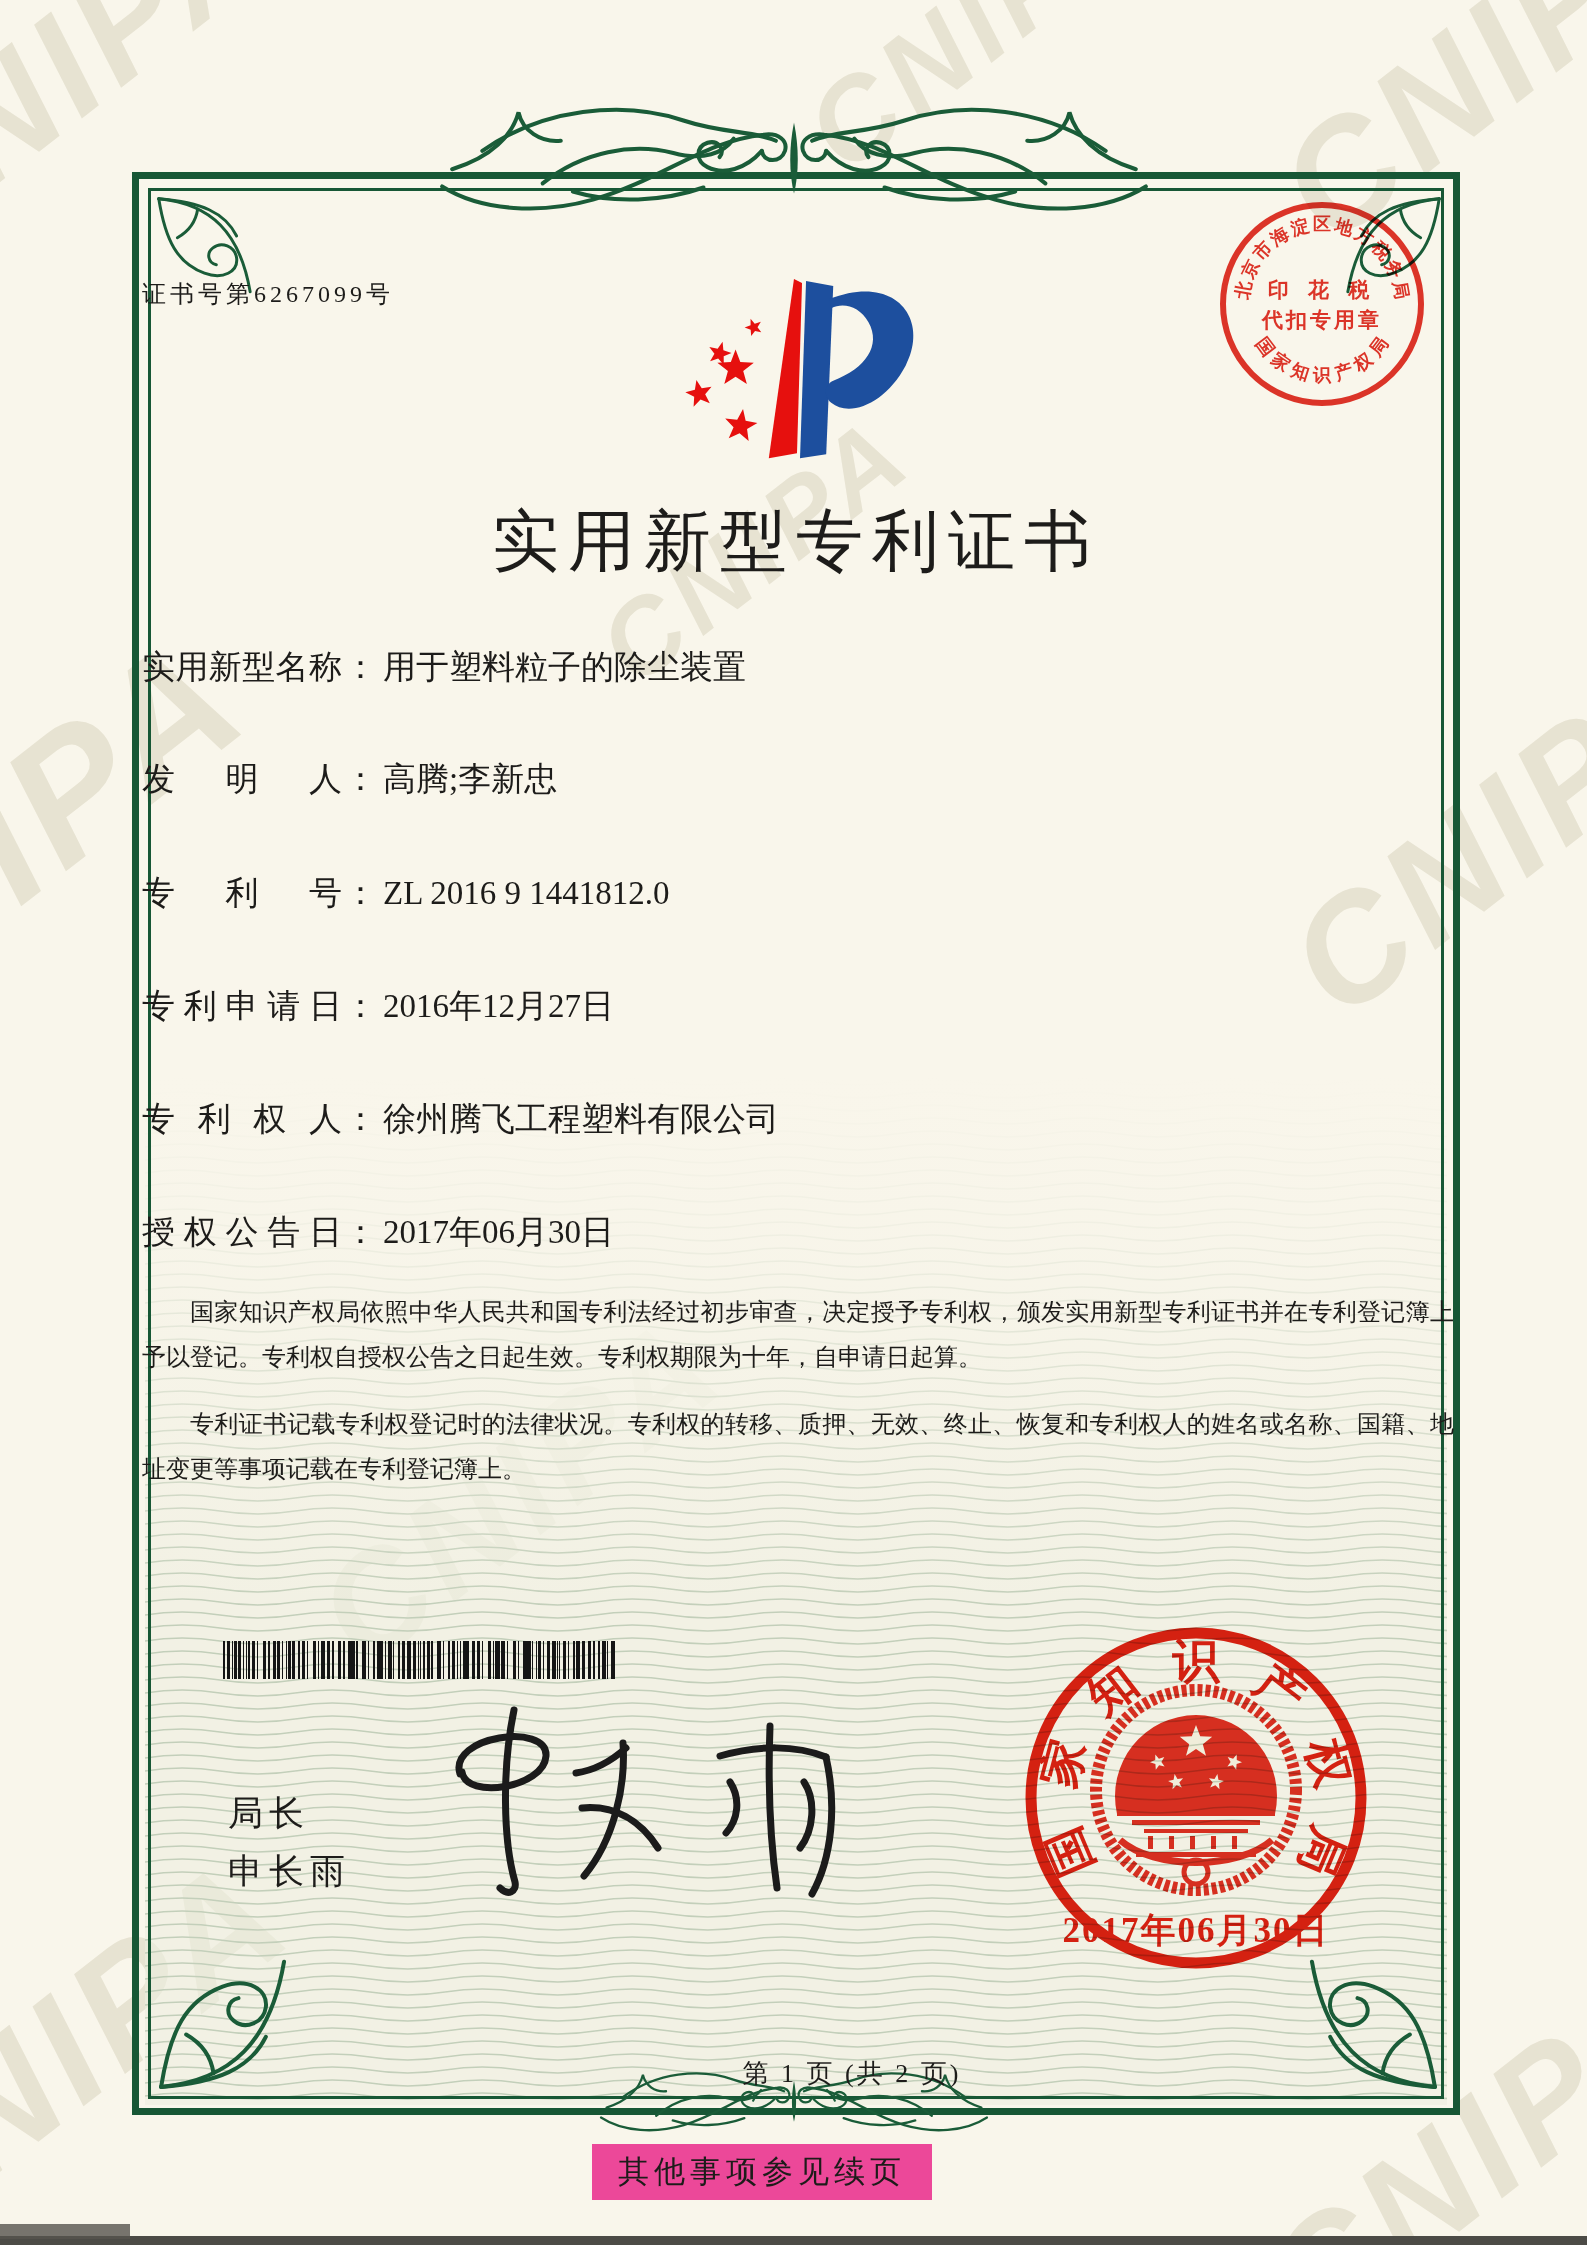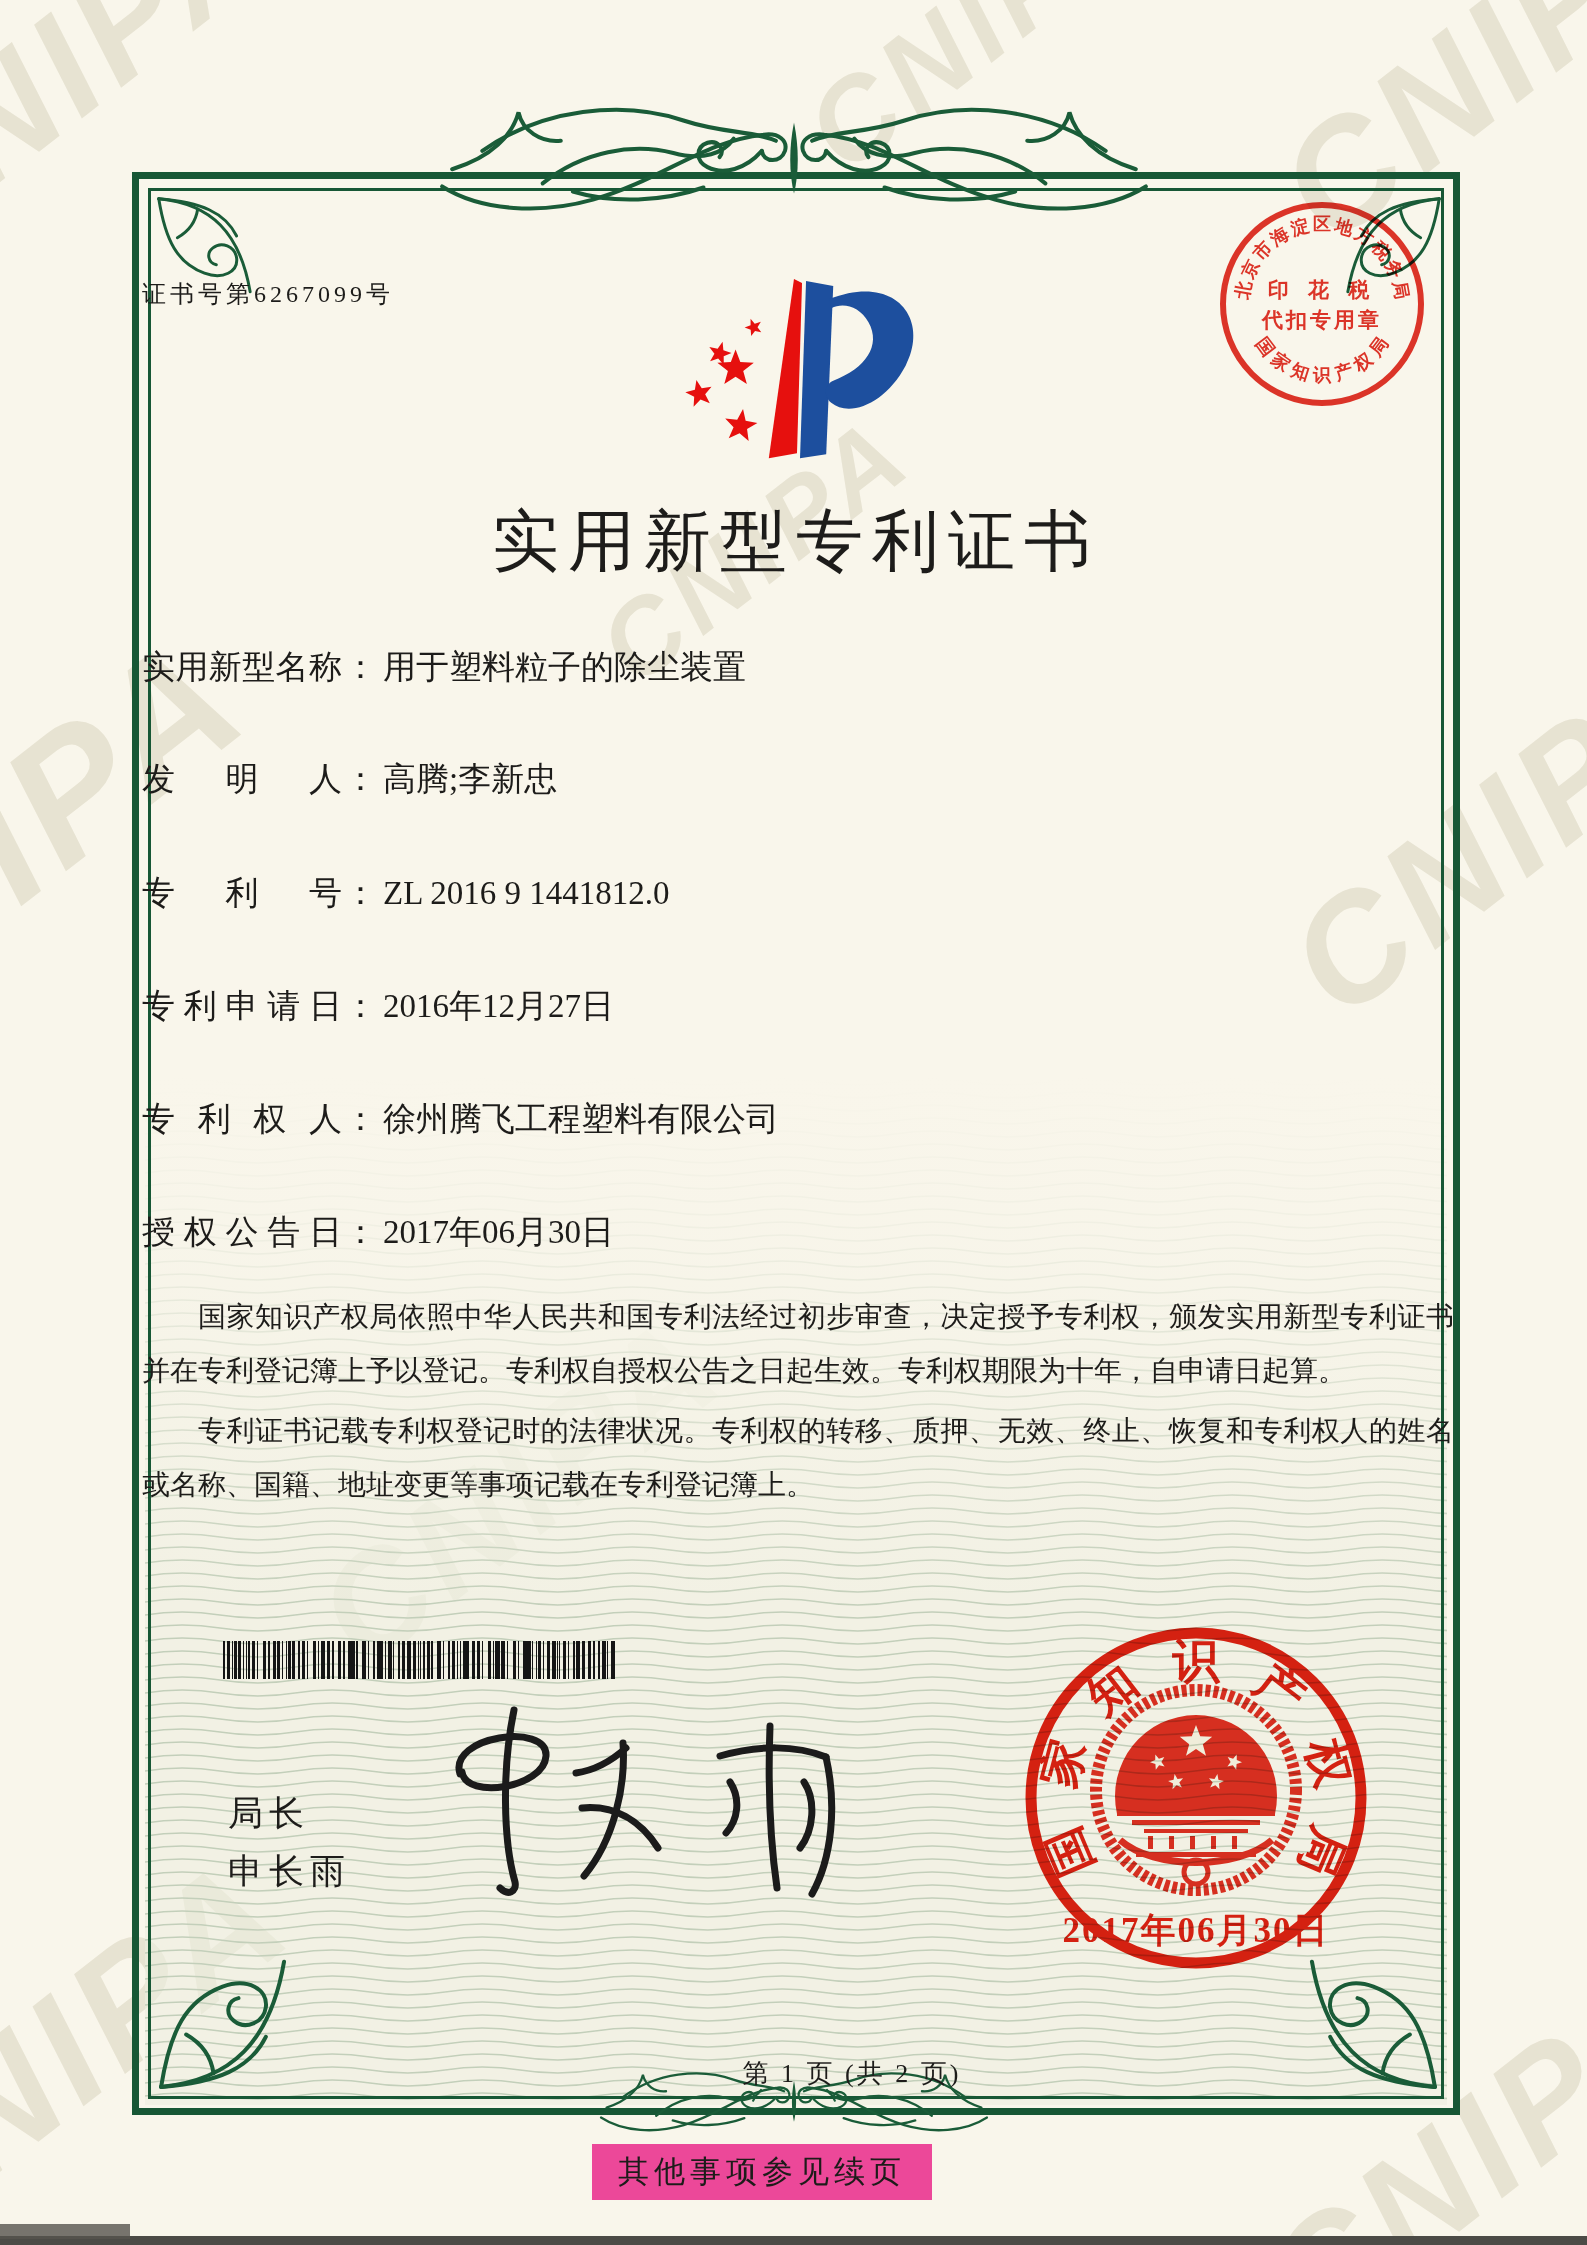--- a/index.html
+++ b/index.html
@@ -21,23 +21,23 @@
   .orn{position:absolute;z-index:2}
   
   .cert-no{position:absolute;left:142px;top:278px;font-size:24px;letter-spacing:4px;z-index:3}
   .title{position:absolute;left:132px;top:496px;width:1328px;text-align:center;
       font-size:67px;font-weight:normal;letter-spacing:9px;z-index:3}
   .frow{position:absolute;left:142px;width:1310px;font-size:33px;z-index:3;white-space:nowrap}
   .flabel{display:inline-block;width:200px;text-align:justify;text-align-last:justify;
       text-justify:inter-character;vertical-align:top}
   .fcolon{display:inline-block;margin:0 6px 0 2px}
   .paras{position:absolute;left:142px;top:1290px;width:1312px;z-index:3;
-      font-size:28px;line-height:54px;text-align:justify}
+      font-size:24px;line-height:45px;text-align:justify}
   .paras p{text-indent:2em}
-  .paras p + p{margin-top:6px}
+  .paras p + p{margin-top:22px}
   .barcode{position:absolute;left:223px;top:1641px;width:392px;height:38px;z-index:3;
       background-image:
         repeating-linear-gradient(90deg,#151515 0 2px,transparent 2px 4px,#151515 4px 7px,transparent 7px 9px,#151515 9px 10px,transparent 10px 15px,#151515 15px 18px,transparent 18px 20px,#151515 20px 21px,transparent 21px 25px),
         repeating-linear-gradient(90deg,transparent 0 5px,#151515 5px 6px,transparent 6px 11px,#151515 11px 14px,transparent 14px 17px,#151515 17px 18px,transparent 18px 23px,#151515 23px 24px,transparent 24px 29px)}
   .signer{position:absolute;left:228px;z-index:3;font-size:35px;font-weight:normal;
       font-family:"Liberation Sans","DejaVu Sans",sans-serif;letter-spacing:6px}
   .signature{position:absolute;z-index:3}
   .stamp,.seal{position:absolute;z-index:4;mix-blend-mode:multiply;opacity:.95}
   .seal-text text{font-family:"Liberation Serif","DejaVu Serif",serif;font-weight:bold}
   .stamp text,.seal text{font-family:"Liberation Serif","DejaVu Serif",serif;font-weight:bold}

